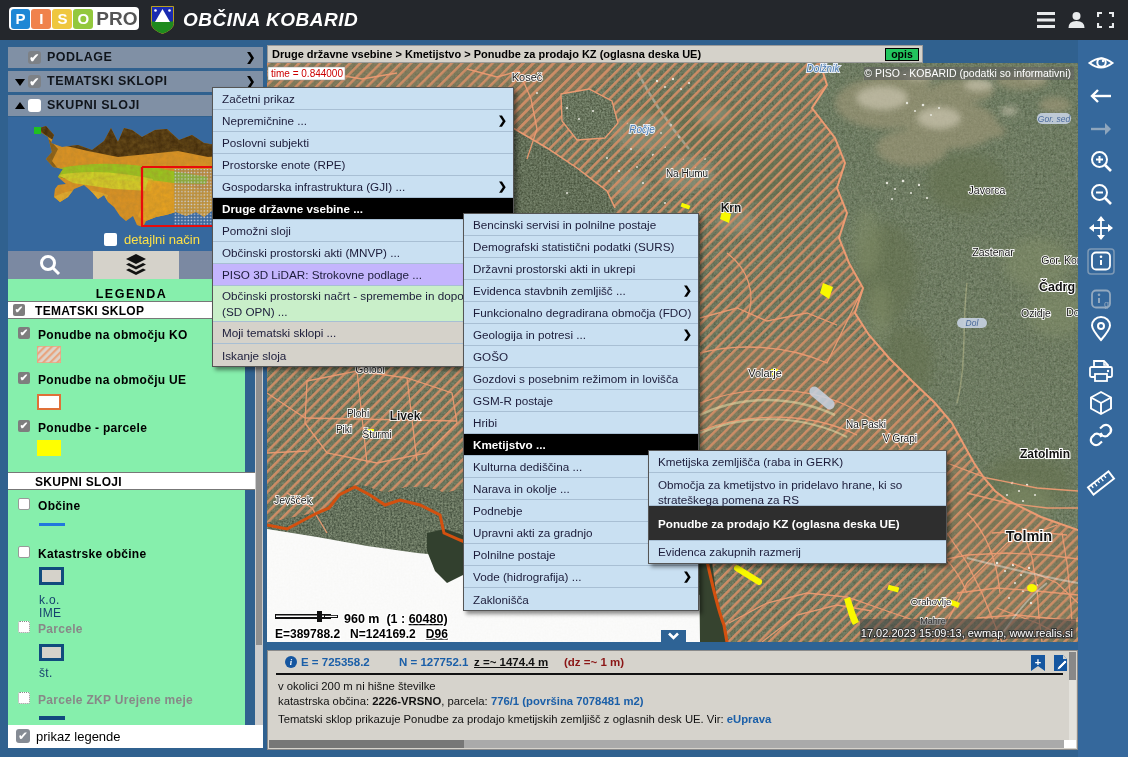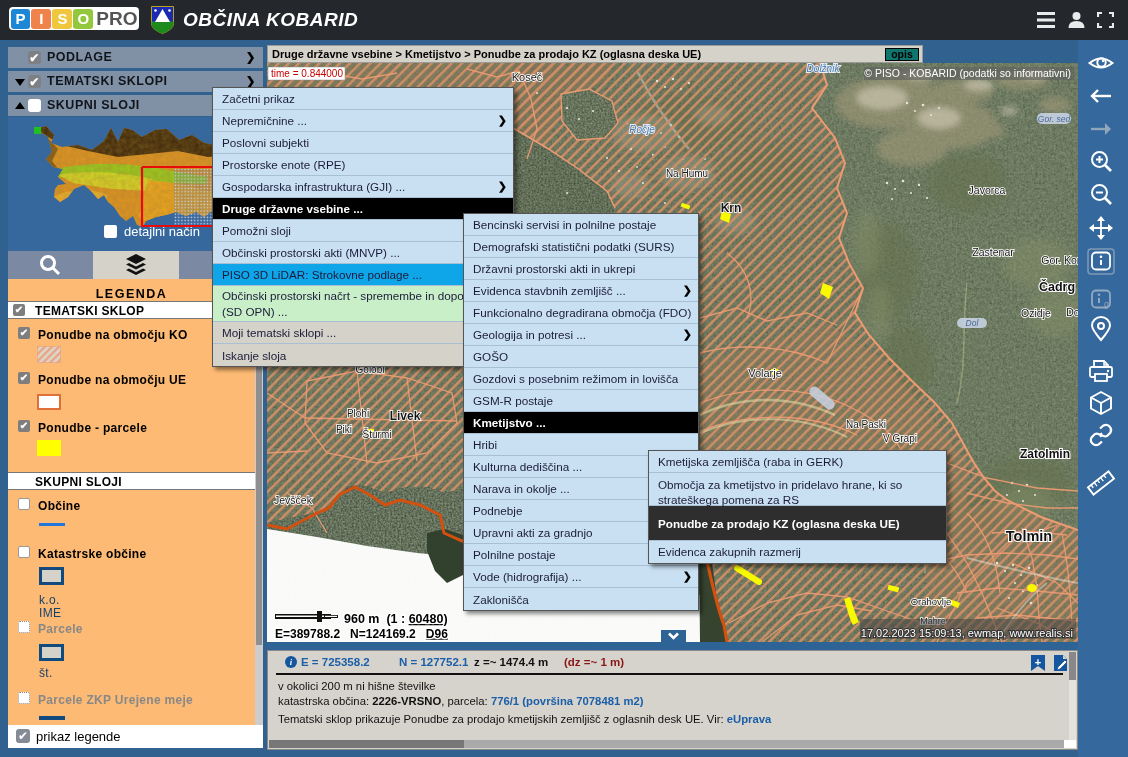--- a/index.html
+++ b/index.html
@@ -14,61 +14,61 @@
 .hicon { position:absolute; top:12px; }
 
 #sidebar { position:absolute; left:8px; top:44px; width:255px; height:704px; }
 .accbar { position:absolute; left:0; width:255px; height:21px; background:#8090a5; color:#10151c; font-weight:bold; font-size:12.5px; line-height:21px; letter-spacing:0.5px; }
 .accbar .cb { position:absolute; left:20px; top:4px; width:13px; height:13px; border-radius:3px; background:#7d8186; color:#fff; font-size:12px; line-height:14px; text-align:center; font-weight:bold; }
 .accbar .cbw { background:#fff; }
 .accbar .lbl { position:absolute; left:39px; }
 .accbar .arr { position:absolute; right:7px; top:0.5px; font-weight:bold; color:#000; font-size:11.5px; }
 .accbar .tri { position:absolute; width:0; height:0; }
 #ovv { position:absolute; left:0; top:73px; width:255px; height:134px; }
-#detrow { position:absolute; left:96px; top:180px; color:#ffffff; font-size:13px; }
+#detrow { position:absolute; left:96px; top:188px; color:#fde047; font-size:13px; }
 #detrow .box { display:inline-block; width:13px; height:13px; background:#fff; border-radius:2px; vertical-align:-2px; margin-right:7px; }
 #tabs { position:absolute; left:0; top:207px; width:255px; height:28px; background:#7b89a2; }
 #tab-search { position:absolute; left:0; top:0; width:85px; height:28px; }
 #tab-layers { position:absolute; left:85px; top:0; width:86px; height:28px; background:#d5d2ca; }
-#legend { position:absolute; left:0; top:235px; width:255px; height:446px; background:#fdba74; overflow:hidden; }
+#legend { position:absolute; left:0; top:235px; width:237px; height:446px; background:#86efac; overflow:hidden; }
 #legend .hdr { text-align:center; font-weight:bold; font-size:12.5px; color:#000; padding-top:8px; letter-spacing:1.5px; border-bottom:1px solid #999; padding-bottom:6px; width:247px; }
 .lrow-white { position:absolute; left:0; width:247px; height:18px; background:#fff; border-top:1px solid #777; border-bottom:1px solid #777; }
 .litem { position:absolute; font-weight:bold; font-size:12px; color:#000; letter-spacing:0.3px; }
 .litem-g { color:#888; }
 .lcb { position:absolute; width:12px; height:12px; border-radius:2px; background:#7e7e7e; color:#fff; font-size:10px; line-height:12px; text-align:center; font-weight:bold; }
 .lcb-e { background:#fff; border:1px solid #999; }
 .lcb-d { background:#fff; border:1px dotted #888; }
 #sscroll { position:absolute; right:0; top:235px; width:8px; height:446px; background:#cdcdcd; }
 #sscroll .thumb { position:absolute; left:1px; top:6px; width:6px; height:360px; background:#8f8f8f; }
 #prikaz { position:absolute; left:0; top:681px; width:255px; height:23px; background:#fff; font-size:13px; color:#000; line-height:23px; }
 #prikaz .cb { position:absolute; left:8px; top:4px; width:14px; height:14px; background:#858b94; border-radius:3px; color:#fff; font-size:12px; line-height:14px; text-align:center; }
 #prikaz .tx { position:absolute; left:28px; }
 
 #bcrumb { position:absolute; left:267px; top:45px; width:656px; height:18px; background:#d5d2ca; border:1px solid #9a9a9a; font-size:11px; font-weight:bold; color:#000; line-height:17px; padding-left:4px; }
-#opis { position:absolute; right:3px; top:1.5px; width:34px; height:13px; background:#0f766e; border:1.5px solid #000; font-size:10.5px; font-weight:bold; text-align:center; line-height:11px; }
+#opis { position:absolute; right:3px; top:1.5px; width:34px; height:13px; background:#22c55e; border:1.5px solid #000; font-size:10.5px; font-weight:bold; text-align:center; line-height:11px; }
 #map { position:absolute; left:267px; top:63px; width:811px; height:579px; overflow:hidden; background:#3d4b36; }
 #mapstrip { position:absolute; left:267px; top:642px; width:811px; height:8px; background:#2e6395; }
 #chevbtn { position:absolute; left:661px; top:630px; width:25px; height:12px; background:#2e6395; }
 #chevbtn svg { display:block; }
 
 #bpanel { position:absolute; left:267px; top:650px; width:811px; height:100px; background:#d6d3cc; border:1px solid #8a8a8a; }
 #bphead { position:absolute; left:0; top:0; width:100%; height:22px; font-size:11.5px; font-weight:bold; line-height:22px; }
 #bpline { position:absolute; left:8px; right:14px; top:22px; border-top:2px solid #111; }
 .bptext { position:absolute; font-size:11.3px; color:#111; }
 #bpvscroll { position:absolute; right:1px; top:1px; width:7px; height:90px; background:#e4e2dc; }
 #bpvscroll .thumb { position:absolute; left:0; top:0; width:7px; height:28px; background:#888; }
 #bphscroll { position:absolute; left:1px; bottom:1px; width:795px; height:8px; background:#aaa; }
 #bphscroll .thumb { position:absolute; left:0; top:0; width:195px; height:8px; background:#777; }
 
 .menu { position:absolute; background:#c9e0f2; border:1px solid #555; box-shadow:3px 3px 4px rgba(0,0,0,0.45); font-size:11.7px; color:#1c1c3a; }
 .mi { position:relative; padding-left:9px; border-bottom:1px solid #a8bfd4; display:flex; align-items:center; height:22px; white-space:nowrap; }
 .mi:last-child { border-bottom:none; }
 .mi .sub { position:absolute; right:6px; font-weight:bold; font-size:11px; color:#000; }
 .mi-hl { background:#000; color:#fff; font-weight:bold; }
-.mi-peach { background:#0ea5e9; }
+.mi-peach { background:#c4b5fd; }
 .mi-green { background:#c9efc9; }
 .mi-gray { background:#d5d2ca; }
 
 #rtools { position:absolute; left:1078px; top:40px; width:50px; height:717px; background:#35689c; }
 </style>
 </head>
 <body>
 <div id="header">
   <div id="logo">
     <div class="lb" style="background:#1e87d5;">P</div>
@@ -517,21 +517,21 @@
   </div>
 
 <div id="bpanel">
   <div id="bphead">
     <svg style="position:absolute;left:17px;top:5px;" width="12" height="12" viewBox="0 0 14 14">
         <circle cx="7" cy="7" r="7" fill="#1556a0"></circle>
         <text x="7" y="11" font-size="10" font-weight="bold" font-style="italic" fill="#fff" text-anchor="middle" font-family="Liberation Serif">i</text>
       </svg>
     <span style="position:absolute;left:33px;color:#1b5fa8;">E = 725358.2</span>
     <span style="position:absolute;left:131px;color:#1b5fa8;">N = 127752.1</span>
-    <span style="position:absolute;left:206px;color:#111;">z =~ 1474.4 m</span>
+    <span style="position:absolute;left:206px;color:#111;text-decoration:underline;">z =~ 1474.4 m</span>
     <span style="position:absolute;left:296px;color:#8b1616;">(dz =~ 1 m)</span>
     <svg style="position:absolute;left:763px;top:4px;" width="14" height="16" viewBox="0 0 14 16">
         <path d="M0,0 h14 v16 l-7,-5 -7,5 z" fill="#1556a0"></path>
         <text x="7" y="11" font-size="11" font-weight="bold" fill="#fff" text-anchor="middle">+</text>
       </svg>
     <svg style="position:absolute;left:785px;top:4px;" width="17" height="16" viewBox="0 0 17 16">
         <path d="M1,0 h9 l4,4 v12 h-13 z" fill="#1556a0"></path>
         <path d="M10,0 l4,4 h-4 z" fill="#d6d3cc"></path>
         <path d="M5,12 l7,-7 2,2 -7,7 -3,1 z" fill="#fff" stroke="#1556a0" stroke-width="0.8"></path>
       </svg>
@@ -567,22 +567,22 @@
 <div class="menu" id="menu2" style="left:463px; top:213px; width:236px;">
   <div class="mi">Bencinski servisi in polnilne postaje</div>
   <div class="mi">Demografski statistični podatki (SURS)</div>
   <div class="mi">Državni prostorski akti in ukrepi</div>
   <div class="mi">Evidenca stavbnih zemljišč ...<span class="sub">❯</span></div>
   <div class="mi">Funkcionalno degradirana območja (FDO)</div>
   <div class="mi">Geologija in potresi ...<span class="sub">❯</span></div>
   <div class="mi">GOŠO</div>
   <div class="mi">Gozdovi s posebnim režimom in lovišča</div>
   <div class="mi">GSM-R postaje</div>
+  <div class="mi">Hribi</div>
   <div class="mi mi-hl">Kmetijstvo ...</div>
-  <div class="mi">Hribi</div>
   <div class="mi">Kulturna dediščina ...</div>
   <div class="mi">Narava in okolje ...</div>
   <div class="mi">Podnebje</div>
   <div class="mi">Upravni akti za gradnjo</div>
   <div class="mi">Polnilne postaje</div>
   <div class="mi">Vode (hidrografija) ...<span class="sub">❯</span></div>
   <div class="mi">Zaklonišča</div>
 </div>
 
 <div class="menu" id="menu3" style="left:648px; top:450px; width:299px;">

